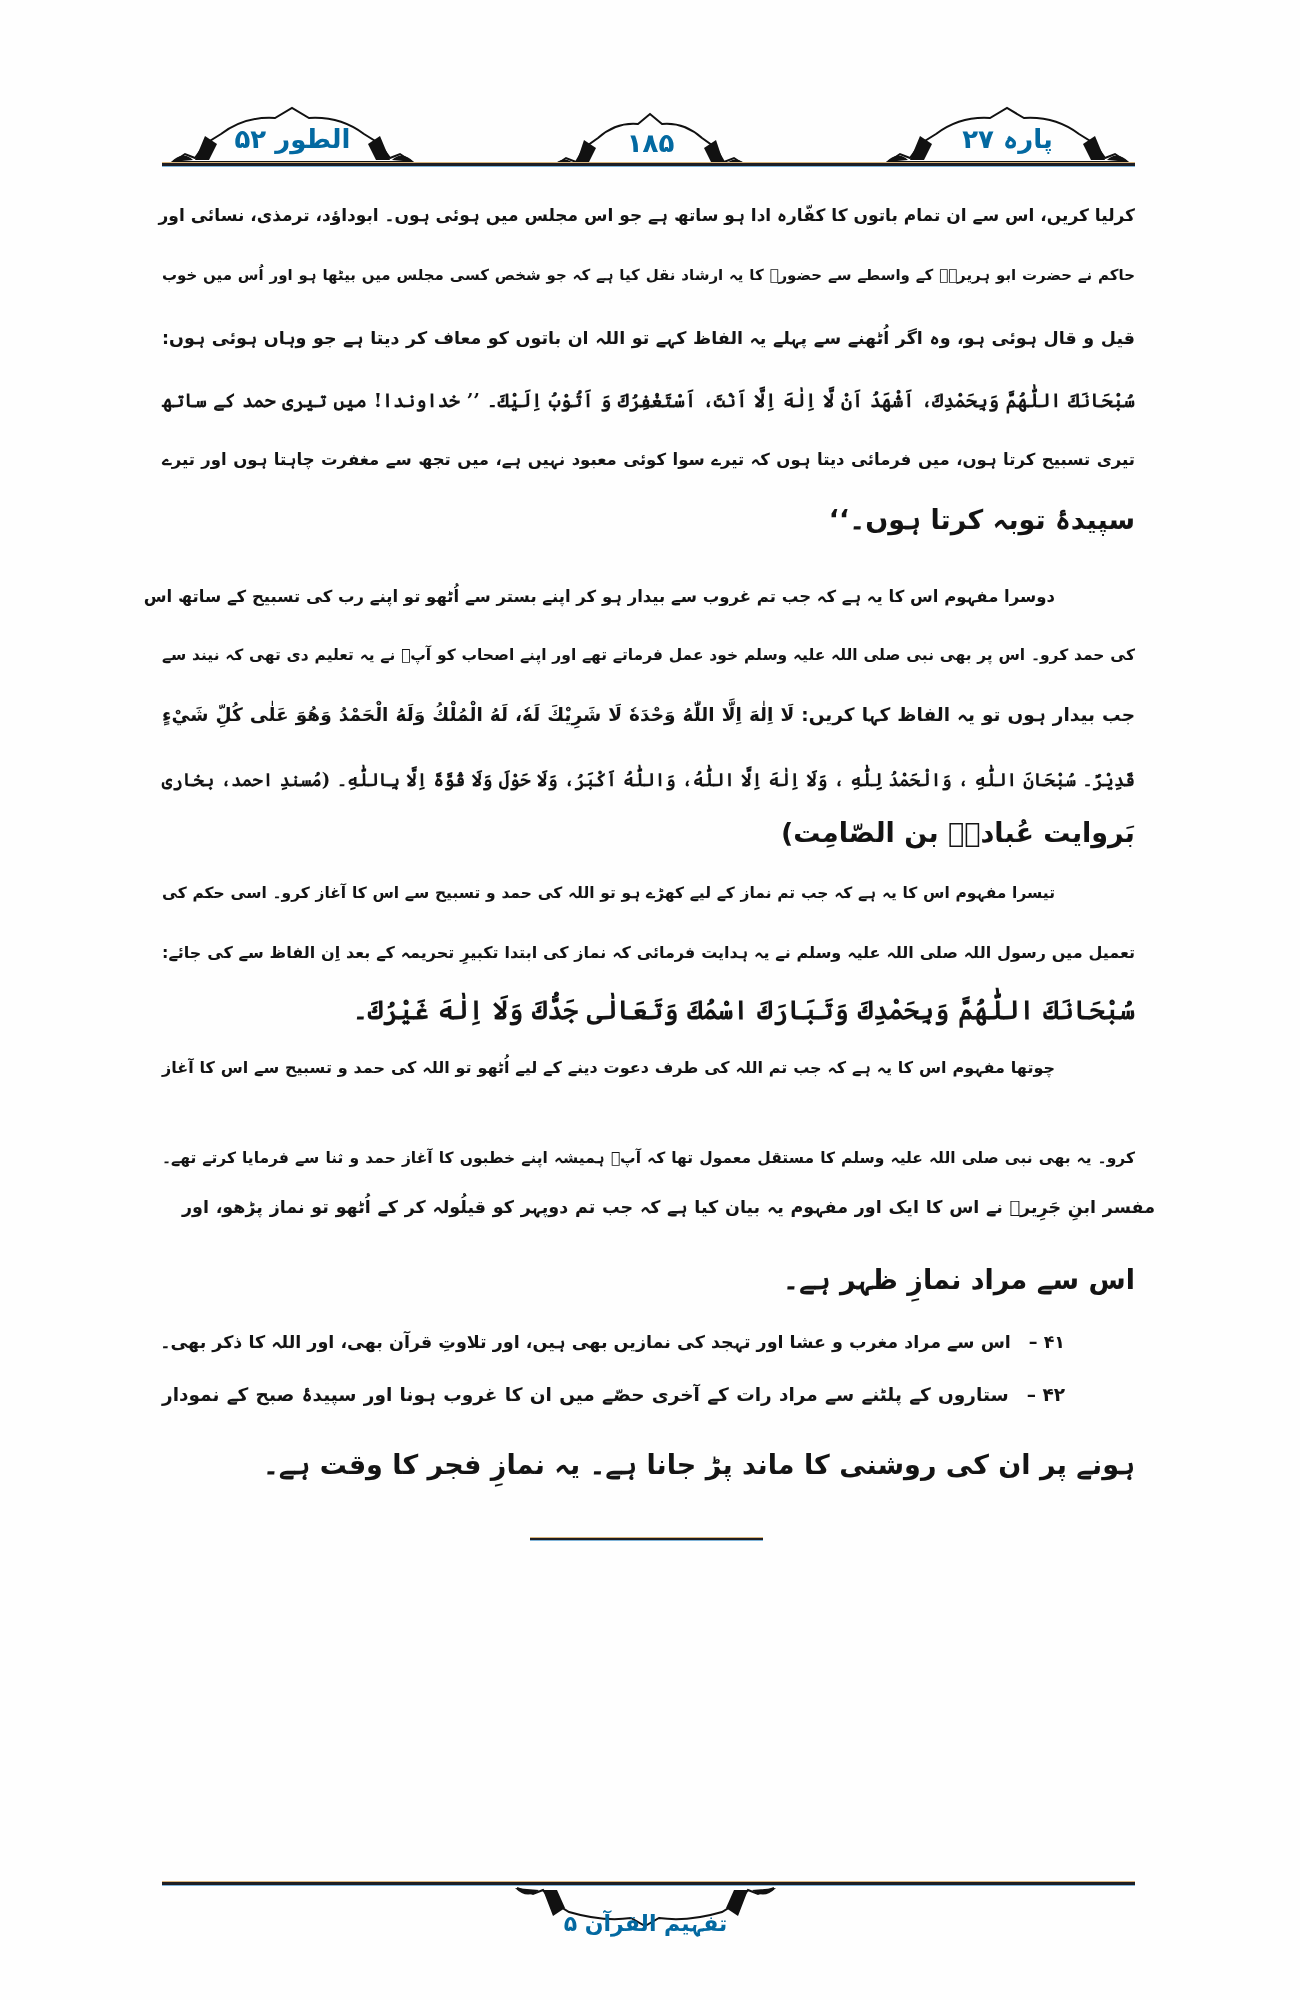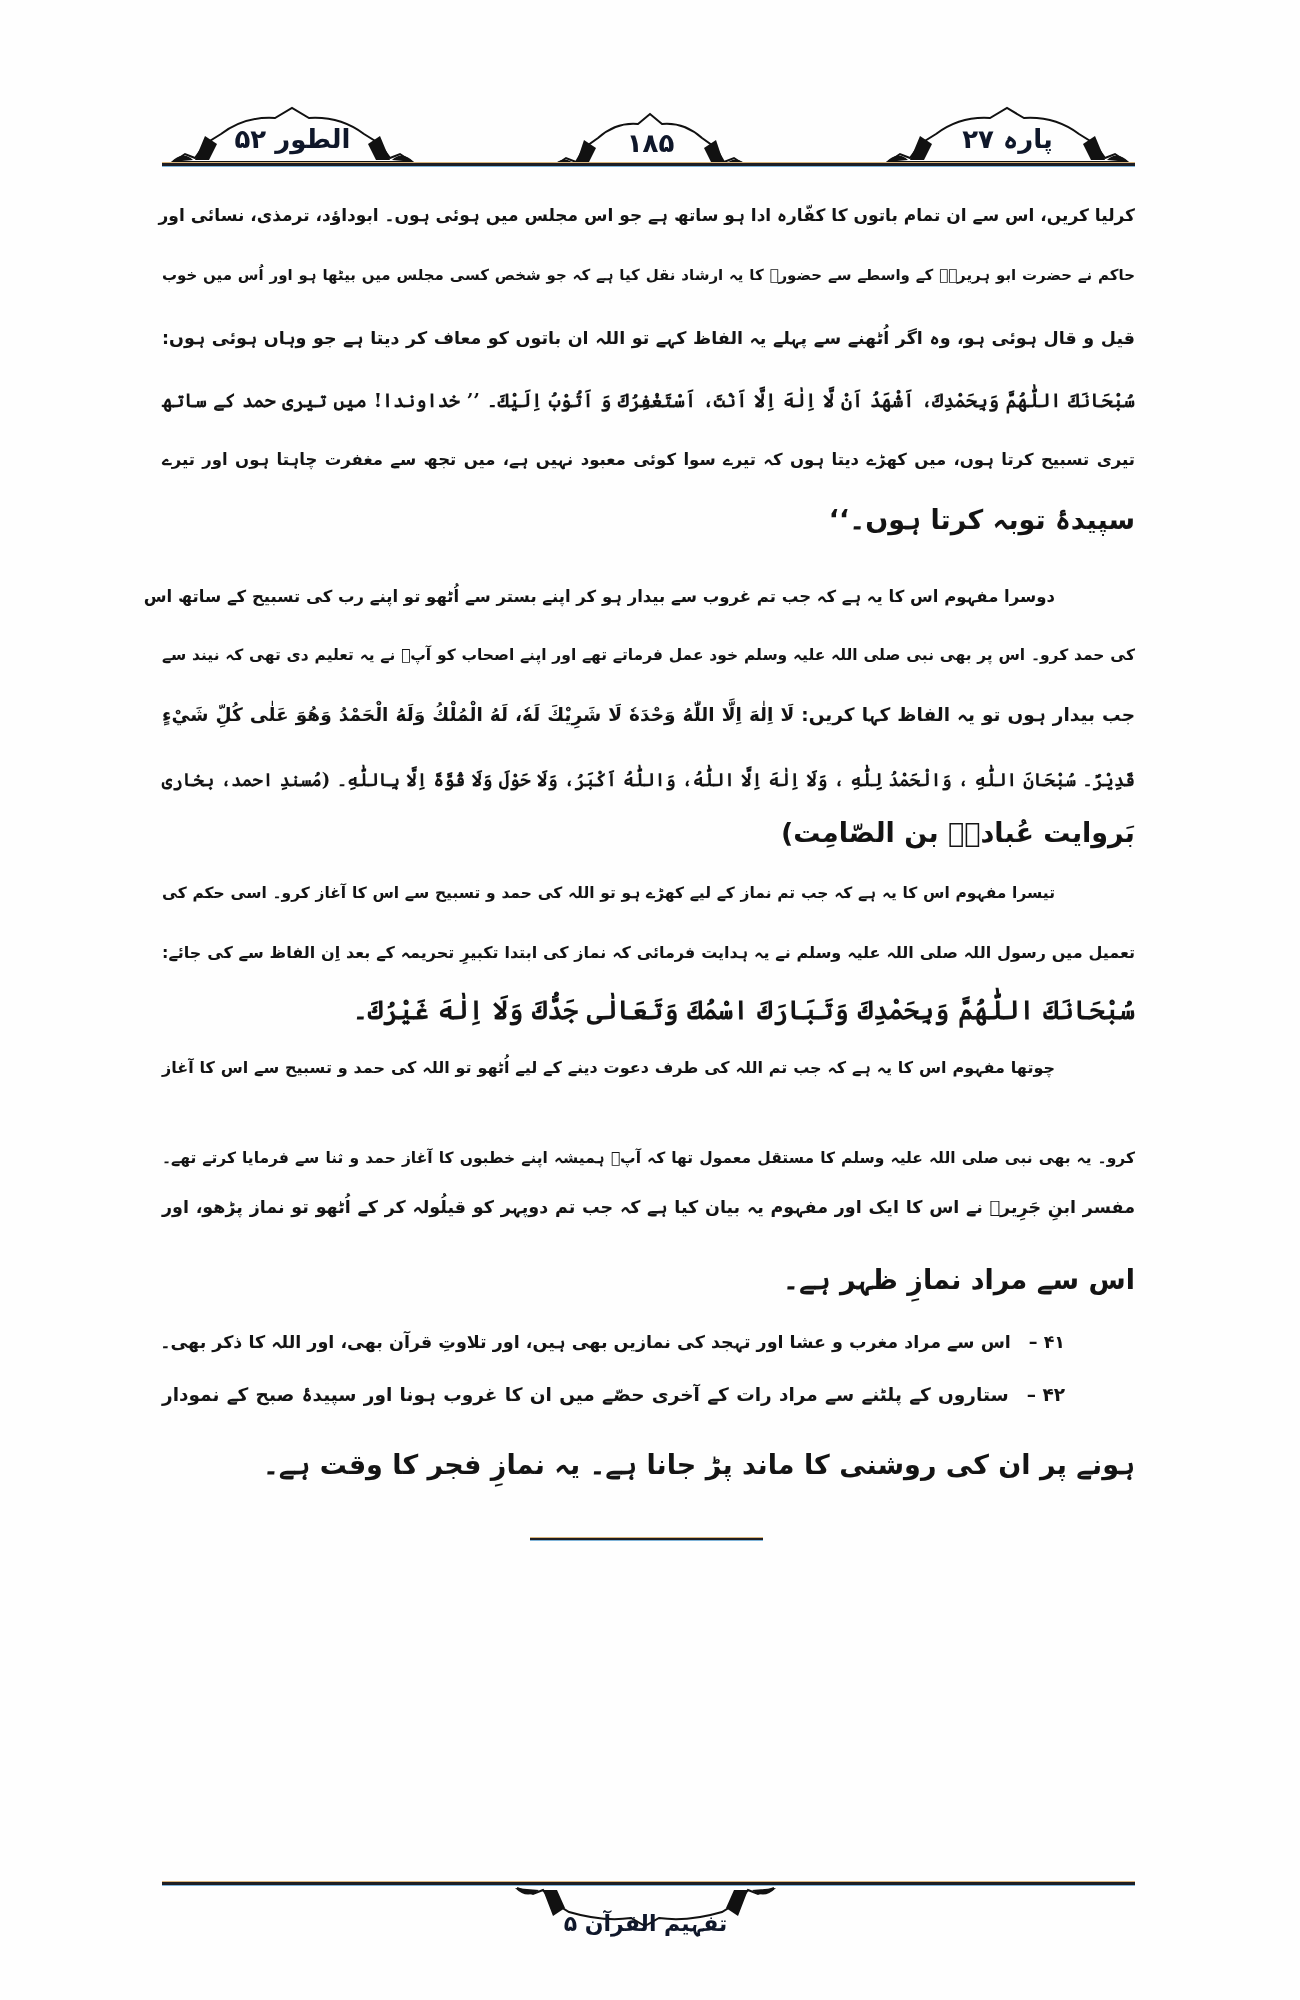--- a/index.html
+++ b/index.html
@@ -10,21 +10,21 @@
   
   .rule { position: absolute; height: 3px; background: #1e1e24;
           box-shadow: 0 1px 0 #7fb4d9, 0 -1px 0 #d9b47a; }
   .rule.header { left: 162px; width: 973px; top: 163px; }
   .rule.footer { left: 162px; width: 973px; top: 1882px; }
   .rule.divider { left: 530px; width: 233px; top: 1538px; height: 2px; }
 
   .cartouche { position: absolute; height: 60px; display: flex; align-items: flex-end; justify-content: center; }
   .cartouche svg.frame { position: absolute; left: 0; top: 0; width: 100%; height: 100%; }
   .cartouche .label { position: relative; z-index: 2; font-family: "DejaVu Sans", sans-serif;
-          font-size: 26px; font-weight: bold; color: #0f172a; line-height: 1; padding-bottom: 12px; direction: rtl; }
+          font-size: 26px; font-weight: bold; color: #0369a1; line-height: 1; padding-bottom: 12px; direction: rtl; }
   .cart-left  { left: 165px; top: 104px; width: 255px; }
   .cart-center{ left: 548px; top: 108px; width: 205px; }
   .cart-right { left: 880px; top: 104px; width: 255px; text-align: center; }
   .cart-footer{ left: 513px; top: 1886px; width: 265px; height: 40px; align-items: center; }
   .cart-footer .label { padding-bottom: 2px; font-size: 22px; margin-top: 38px; }
 
   
   .line { position: absolute; left: 162px; width: 973px; height: 48px; line-height: 48px;
           direction: rtl; font-size: 27px; font-weight: bold; white-space: nowrap; overflow: visible;
           text-align: justify; text-align-last: justify; color: #141414; }
@@ -66,36 +66,36 @@
     <span class="label">پارہ ۲۷</span>
   </div>
 
   <div class="rule header"></div>
 
   <div>
     <div class="line" style="top: 191px; font-size: 17px;">کرلیا کریں، اس سے ان تمام باتوں کا کفّارہ ادا ہو ساتھ ہے جو اس مجلس میں ہوئی ہوں۔ ابوداؤد، ترمذی، نسائی اور</div>
     <div class="line" style="top: 251px; font-size: 15px;">حاکم نے حضرت ابو ہریرہؓ کے واسطے سے حضورؐ کا یہ ارشاد نقل کیا ہے کہ جو شخص کسی مجلس میں بیٹھا ہو اور اُس میں خوب</div>
     <div class="line" style="top: 314px; font-size: 17.5px;">قیل و قال ہوئی ہو، وہ اگر اُٹھنے سے پہلے یہ الفاظ کہے تو اللہ ان باتوں کو معاف کر دیتا ہے جو وہاں ہوئی ہوں:</div>
     <div class="line arabic" style="top: 376px; font-size: 19px;">سُبْحَانَكَ اللّٰھُمَّ وَبِحَمْدِكَ، اَشْھَدُ اَنْ لَّا اِلٰهَ اِلَّا اَنْتَ، اَسْتَغْفِرُكَ وَ اَتُوْبُ اِلَيْكَ۔ ’’ خداوندا! میں تیری حمد کے ساتھ</div>
-    <div class="line" style="top: 436px; font-size: 16.5px;">تیری تسبیح کرتا ہوں، میں کھڑے دیتا ہوں کہ تیرے سوا کوئی معبود نہیں ہے، میں تجھ سے مغفرت چاہتا ہوں اور تیرے</div>
+    <div class="line" style="top: 436px; font-size: 16.5px;">تیری تسبیح کرتا ہوں، میں فرمائی دیتا ہوں کہ تیرے سوا کوئی معبود نہیں ہے، میں تجھ سے مغفرت چاہتا ہوں اور تیرے</div>
     <div class="line last" style="top:496px">سپیدۂ توبہ کرتا ہوں۔‘‘</div>
 
     <div class="line indent" style="top: 573px; font-size: 16.5px;">دوسرا مفہوم اس کا یہ ہے کہ جب تم غروب سے بیدار ہو کر اپنے بستر سے اُٹھو تو اپنے رب کی تسبیح کے ساتھ اس</div>
     <div class="line" style="top: 631px; font-size: 15.5px;">کی حمد کرو۔ اس پر بھی نبی صلی اللہ علیہ وسلم خود عمل فرماتے تھے اور اپنے اصحاب کو آپؐ نے یہ تعلیم دی تھی کہ نیند سے</div>
     <div class="line" style="top: 691px; font-size: 18.5px;">جب بیدار ہوں تو یہ الفاظ کہا کریں: لَا اِلٰهَ اِلَّا اللّٰهُ وَحْدَهٗ لَا شَرِيْكَ لَهٗ، لَهُ الْمُلْكُ وَلَهُ الْحَمْدُ وَهُوَ عَلٰى كُلِّ شَيْءٍ</div>
     <div class="line arabic" style="top: 756px; font-size: 18px;">قَدِيْرٌ۔ سُبْحَانَ اللّٰهِ ، وَالْحَمْدُ لِلّٰهِ ، وَلَا اِلٰهَ اِلَّا اللّٰهُ، وَاللّٰهُ اَكْبَرُ، وَلَا حَوْلَ وَلَا قُوَّةَ اِلَّا بِاللّٰهِ۔ (مُسندِ احمد، بخاری</div>
     <div class="line last" style="top:809px">بَروایت عُبادہؓ بن الصّامِت)</div>
 
     <div class="line indent" style="top: 869px; font-size: 15.5px;">تیسرا مفہوم اس کا یہ ہے کہ جب تم نماز کے لیے کھڑے ہو تو اللہ کی حمد و تسبیح سے اس کا آغاز کرو۔ اسی حکم کی</div>
     <div class="line" style="top: 929px; font-size: 16px;">تعمیل میں رسول اللہ صلی اللہ علیہ وسلم نے یہ ہدایت فرمائی کہ نماز کی ابتدا تکبیرِ تحریمہ کے بعد اِن الفاظ سے کی جائے:</div>
     <div class="line last arabic" style="top:986px">سُبْحَانَكَ اللّٰھُمَّ وَبِحَمْدِكَ وَتَبَارَكَ اسْمُكَ وَتَعَالٰى جَدُّكَ وَلَا اِلٰهَ غَيْرُكَ۔</div>
 
     <div class="line indent" style="top: 1044px; font-size: 16px;">چوتھا مفہوم اس کا یہ ہے کہ جب تم اللہ کی طرف دعوت دینے کے لیے اُٹھو تو اللہ کی حمد و تسبیح سے اس کا آغاز</div>
     <div class="line" style="top: 1134px; font-size: 15.5px;">کرو۔ یہ بھی نبی صلی اللہ علیہ وسلم کا مستقل معمول تھا کہ آپؐ ہمیشہ اپنے خطبوں کا آغاز حمد و ثنا سے فرمایا کرتے تھے۔</div>
-    <div class="line" style="top: 1183px; font-size: 17.5px;">مفسر ابنِ جَرِیرؒ نے اس کا ایک اور مفہوم یہ بیان کیا ہے کہ جب تم دوپہر کو قیلُولہ کر کے اُٹھو تو نماز پڑھو، اور</div>
+    <div class="line" style="top: 1183px; font-size: 17.5px; margin-left: 20px;">مفسر ابنِ جَرِیرؒ نے اس کا ایک اور مفہوم یہ بیان کیا ہے کہ جب تم دوپہر کو قیلُولہ کر کے اُٹھو تو نماز پڑھو، اور</div>
     <div class="line last" style="top:1256px">اس سے مراد نمازِ ظہر ہے۔</div>
 
     <div class="line last fn" style="top: 1318px; font-size: 17.5px;">
       <span class="fn-num">۴۱ –</span><span>اس سے مراد مغرب و عشا اور تہجد کی نمازیں بھی ہیں، اور تلاوتِ قرآن بھی، اور اللہ کا ذکر بھی۔</span>
     </div>
     <div class="line fn" style="top: 1371px; text-align-last: justify; font-size: 18.5px;">
       <span class="fn-num">۴۲ –</span><span>ستاروں کے پلٹنے سے مراد رات کے آخری حصّے میں ان کا غروب ہونا اور سپیدۂ صبح کے نمودار</span>
     </div>
     <div class="line last" style="top:1441px">ہونے پر ان کی روشنی کا ماند پڑ جانا ہے۔ یہ نمازِ فجر کا وقت ہے۔</div>
   </div>

